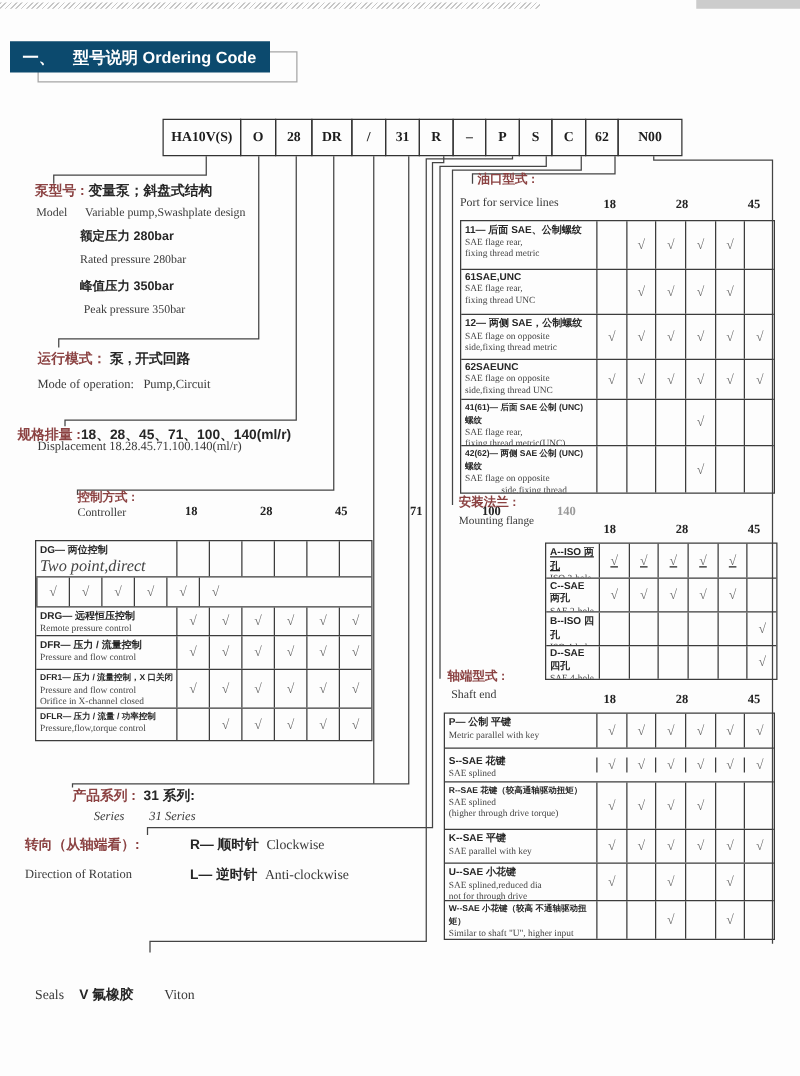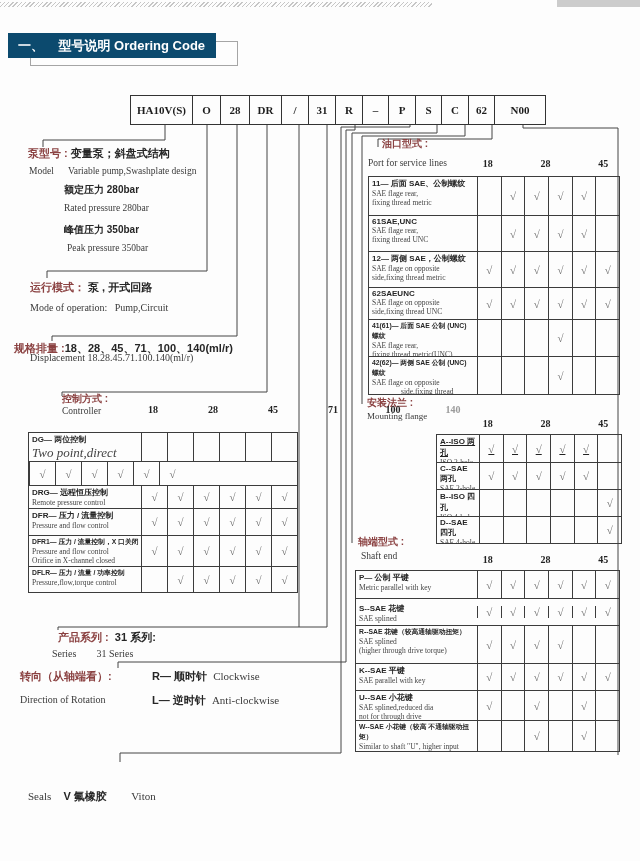--- a/index.html
+++ b/index.html
@@ -99,21 +99,21 @@
   <div class="abs t11" style="left:30px;top:281px;"><span class="maroon">运行模式：</span> <span class="zhb">泵 , 开式回路</span></div>
   <div class="abs en t10" style="left:30px;top:302px;">Mode of operation:   Pump,Circuit</div>
 
   <div class="abs t11" style="left:14px;top:342px;"><span class="maroon">规格排量 :</span><span class="zhb">18、28、45、71、100、140(ml/r)</span></div>
   <div class="abs en t10" style="left:30px;top:352px;">Displacement 18.28.45.71.100.140(ml/r)</div>
 
   <div class="abs maroon t10" style="left:62px;top:393px;">控制方式 :</div>
   <div class="abs en t95" style="left:62px;top:406px;">Controller</div>
 
   <div class="abs t11" style="left:58px;top:631px;"><span class="maroon">产品系列 :</span>  <span class="zhb">31 系列:</span></div>
-  <div class="abs en t10" style="left:52px;top:648px;"><span>Series</span>        <span>31 Series</span></div>
+  <div class="abs en t10" style="left:75px;top:648px;font-style:italic;"><span>Series</span>        <span>31 Series</span></div>
 
   <div class="abs maroon t11" style="left:20px;top:670px;">转向（从轴端看）:</div>
   <div class="abs t11" style="left:152px;top:670px;"><span class="zhb">R— 顺时针</span>  <span class="en">Clockwise</span></div>
   <div class="abs en t10" style="left:20px;top:694px;">Direction of Rotation</div>
   <div class="abs t11" style="left:152px;top:694px;"><span class="zhb">L— 逆时针</span>  <span class="en">Anti-clockwise</span></div>
 
   <div class="abs t11" style="left:28px;top:790px;"><span class="en">Seals</span>    <span class="zhb">V 氟橡胶</span>        <span class="en">Viton</span></div>
 
   <div class="abs maroon t10" style="left:382px;top:138px;">油口型式 :</div>
   <div class="abs en t95" style="left:368px;top:158px;">Port for service lines</div>

